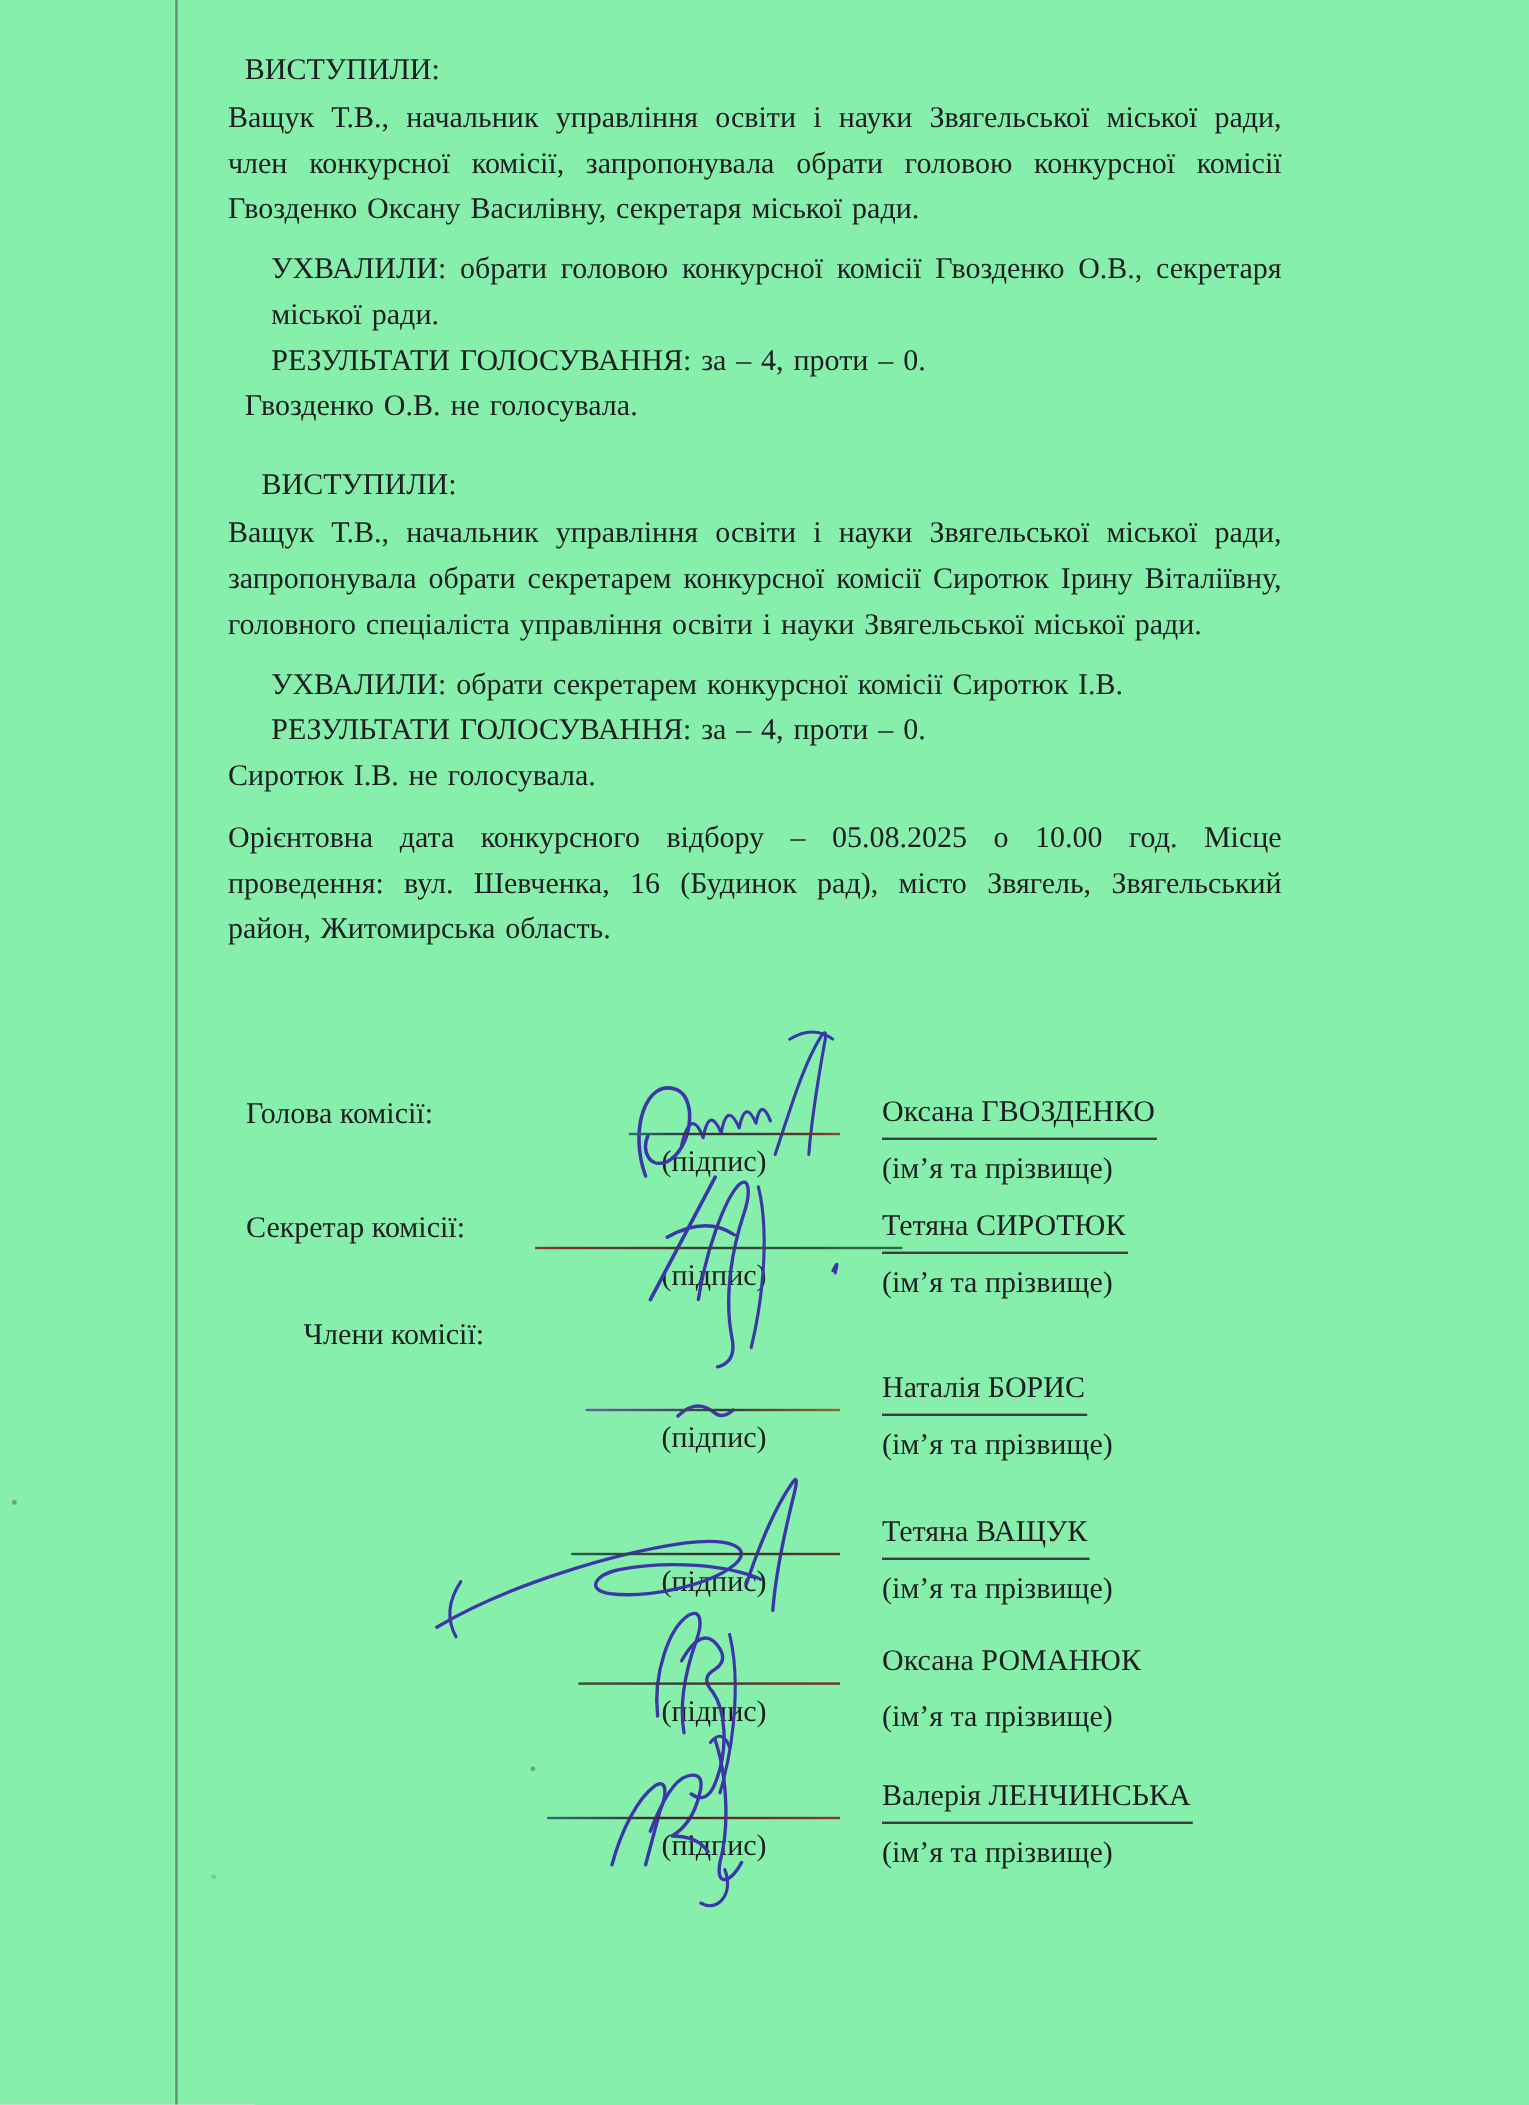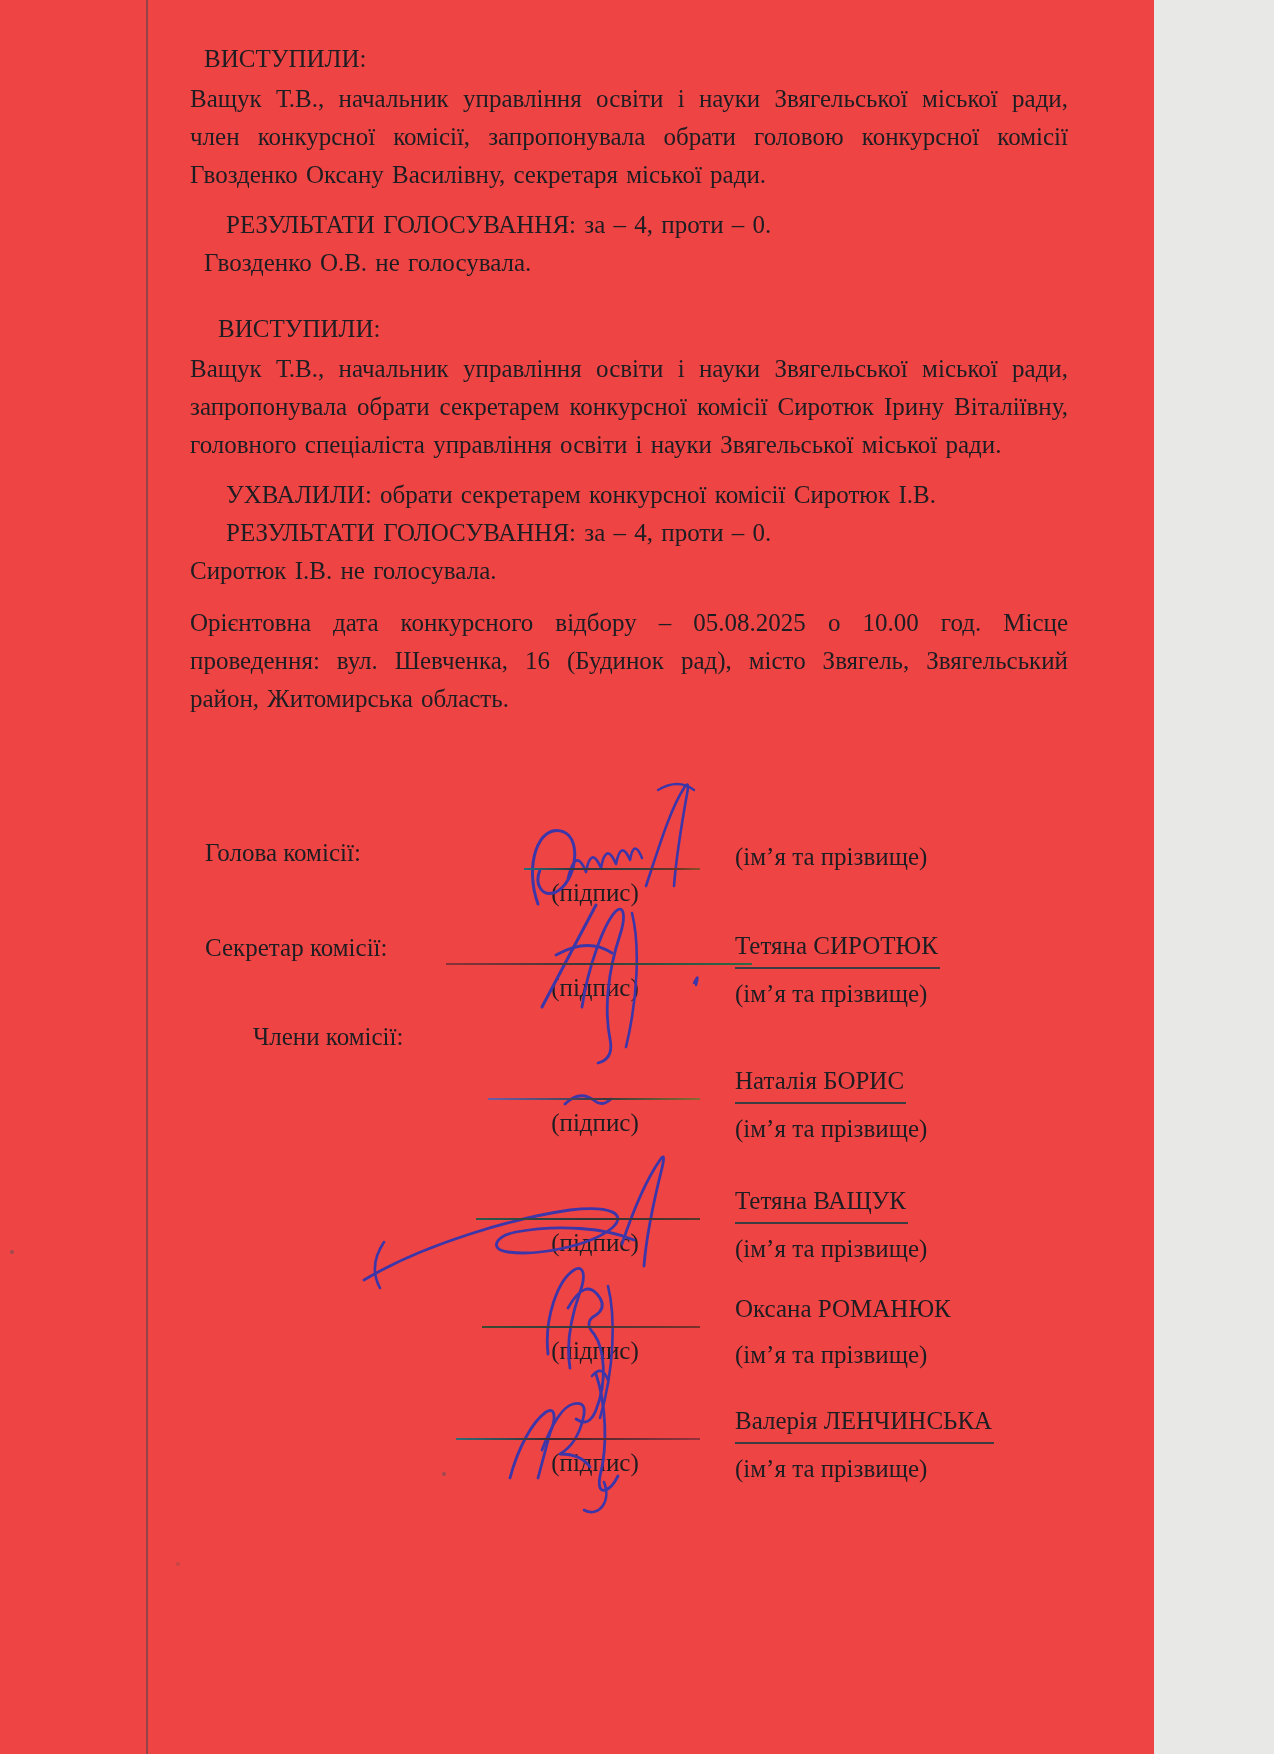--- a/index.html
+++ b/index.html
@@ -1,19 +1,19 @@
 <!DOCTYPE html>
 <html><head>
 <meta charset="utf-8">
 <style>
   html,body{margin:0;padding:0;background:#e8e8e6;}
   .sheet{
     position:relative;
-    width:1154px;height:1754px;
-    background:#ef4444;
+    width:1274px;height:1754px;
+    background:#86efac;
     overflow:hidden;
     font-family:"Liberation Serif","DejaVu Serif",serif;
     color:#1d1d22;
   }
   
   .edge-line{
     position:absolute;left:146px;top:0;bottom:0;width:2px;
     background:rgba(70,70,75,.55);
   }
   .speck{position:absolute;width:4px;height:4px;border-radius:50%;background:rgba(80,80,85,.5);}
@@ -72,20 +72,21 @@
   <div class="speck" style="left:10px;top:1250px;"></div>
   <div class="speck" style="left:442px;top:1472px;"></div>
   <div class="speck" style="left:176px;top:1562px;opacity:.5;"></div>
 
   <div class="content">
 
     <p class="para heading">ВИСТУПИЛИ:</p>
     <p class="para p-after-h">Ващук Т.В., начальник управління освіти і науки  Звягельської міської ради, член  конкурсної комісії,  запропонувала обрати головою конкурсної комісії Гвозденко Оксану Василівну, секретаря міської ради.</p>
 
     <div class="resolved">
+      <p class="para res-ind">УХВАЛИЛИ: обрати головою  конкурсної комісії   Гвозденко О.В., секретаря міської ради.</p>
       <p class="para res-ind">РЕЗУЛЬТАТИ ГОЛОСУВАННЯ: за – 4, проти – 0.</p>
       <p class="para res-note1">Гвозденко О.В. не голосувала.</p>
     </div>
 
     <p class="para heading h2">ВИСТУПИЛИ:</p>
     <p class="para p-after-h">Ващук Т.В., начальник управління освіти і науки Звягельської міської ради, запропонувала обрати  секретарем конкурсної комісії Сиротюк Ірину Віталіївну, головного спеціаліста  управління освіти і науки Звягельської міської ради.</p>
 
     <div class="resolved">
       <p class="para res-ind">УХВАЛИЛИ: обрати секретарем конкурсної комісії  Сиротюк І.В.</p>
       <p class="para res-ind">РЕЗУЛЬТАТИ  ГОЛОСУВАННЯ: за – 4, проти – 0.</p>
@@ -104,20 +105,21 @@
             <path d="M58,112 q8,-32 18,-6 q5,-27 15,-4 q5,-27 15,-4 q5,-25 14,-4 q4,-22 12,-2" stroke-width="2.6"></path>
             <path d="M136,120 C150,78 160,44 174,22 q6,-9 3,6 C172,56 166,94 164,120" stroke-width="2.6"></path>
             <path d="M148,24 q20,-12 36,0" stroke-width="2.4"></path>
           </svg>
           <div class="line-area">
               <div class="sig-line"></div>
             </div>
           <div class="sig-caption">(підпис)</div>
         </div>
         <div class="sig-name-cell">
+          <span class="signer-name">Оксана ГВОЗДЕНКО</span>
           <div class="name-caption">(ім’я та прізвище)</div>
         </div>
       </div>
 
       <div class="sig-row r2" style="top:197px;">
         <span class="sig-role">Секретар  комісії:</span>
         <div class="sig-mid">
           <svg class="scribble" style="left:36px;bottom:-72px;" width="200" height="200" viewBox="0 0 200 200">
             <path d="M26,128 L80,26" stroke-width="3"></path>
             <path d="M40,76 q32,-18 56,-2" stroke-width="2.8"></path>

